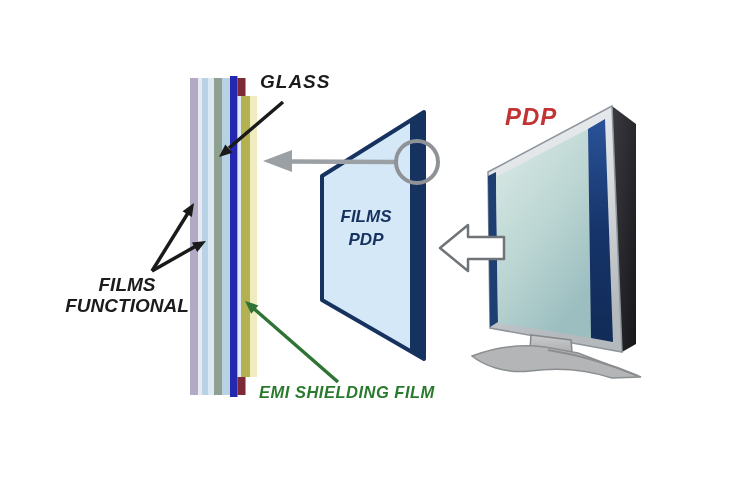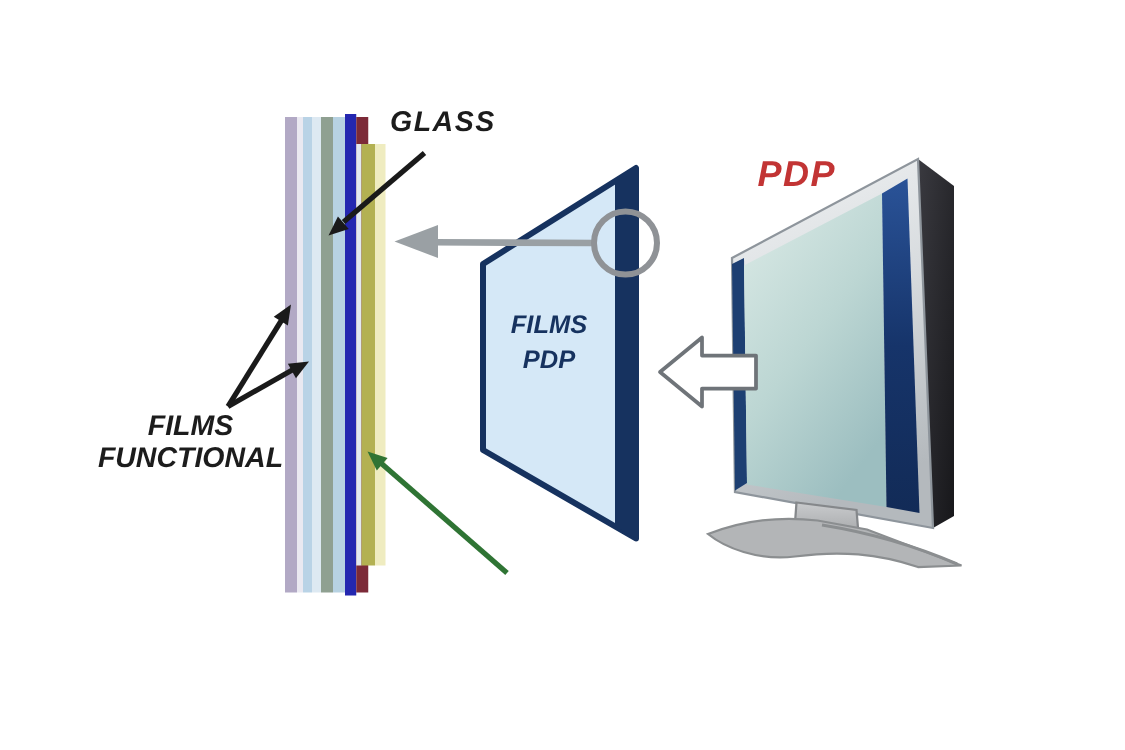--- a/index.html
+++ b/index.html
@@ -109,15 +109,16 @@
   <div class="label lbl-func">
     <div>FILMS</div>
     <div>FUNCTIONAL</div>
   </div>
 
   <div class="label lbl-filter">
     <div>FILMS</div>
     <div>PDP</div>
   </div>
 
+  <div class="label lbl-emi">EMI SHIELDING FILM</div>
 
   <div class="label lbl-pdp">PDP</div>
 </div>
 
 </body></html>

